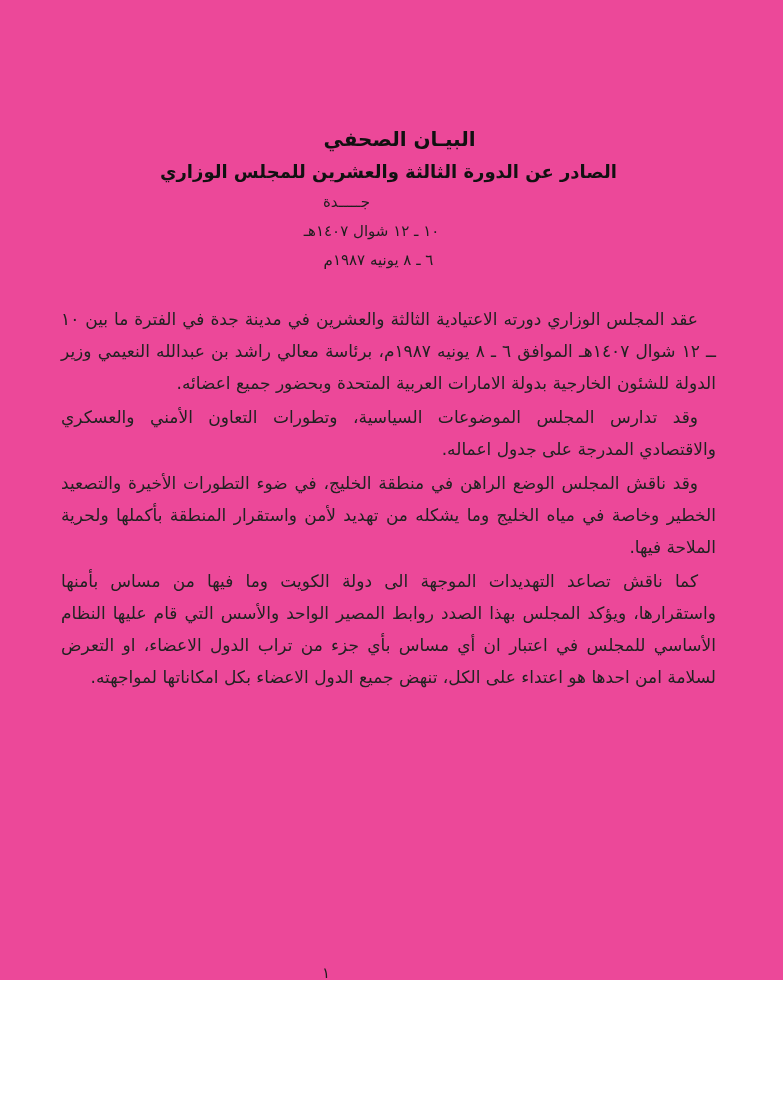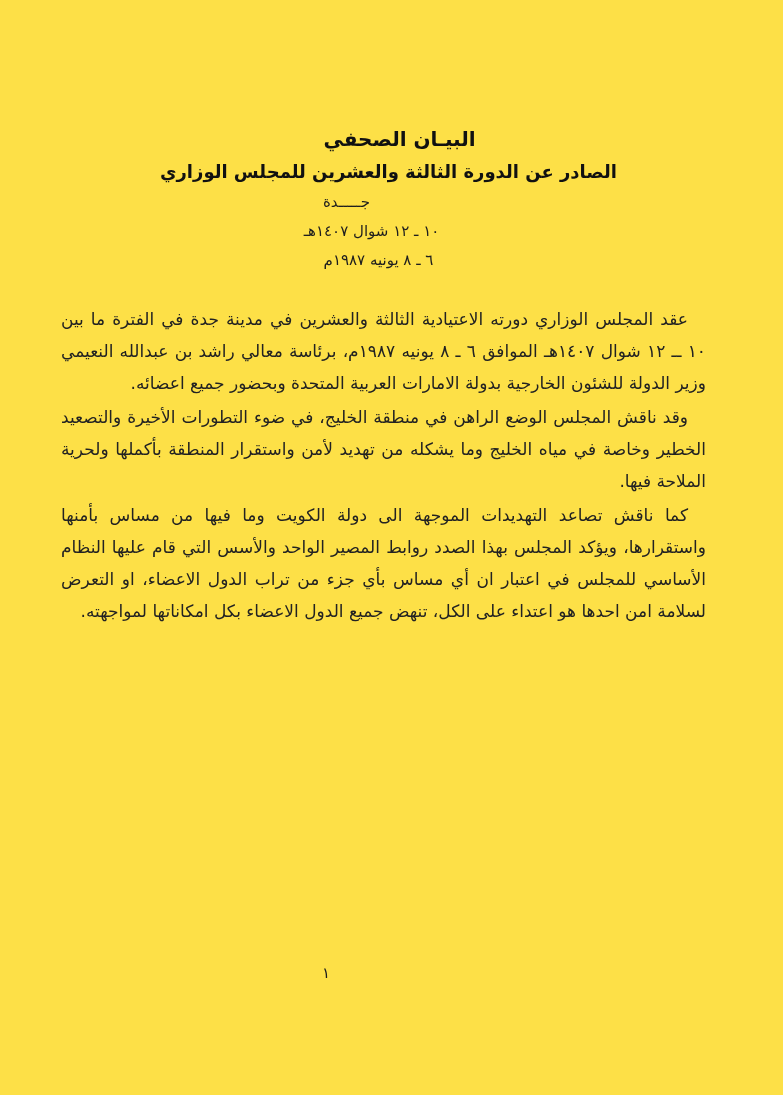--- a/index.html
+++ b/index.html
@@ -3,22 +3,22 @@
 <meta charset="utf-8">
 <style>
   html, body {
     margin: 0;
     padding: 0;
     background: #ffffff;
   }
   .page {
     position: relative;
     width: 783px;
-    height: 1095px;
-    background: #fde047;
+    height: 980px;
+    background: #ec4899;
     overflow: hidden;
     direction: rtl;
     font-family: "DejaVu Sans", sans-serif;
     color: #1e1e1e;
   }
   .hline {
     position: absolute;
     left: 0;
     width: 100%;
     text-align: center;
@@ -60,21 +60,21 @@
     position: absolute;
     top: 303px;
     right: 61px;
     left: 61px;
     font-size: 17px;
     line-height: 32px;
     text-align: justify;
     color: #222222;
   }
   .doc-body p {
-    margin: 0 16px 2px 0;
+    margin: 0 6px 2px 0;
     text-indent: 18px;
   }
   .page-num {
     position: absolute;
     top: 964px;
     left: 322px;
     font-size: 15px;
     color: #1e1e1e;
   }
 </style>
@@ -88,19 +88,20 @@
   <div class="hline doc-subtitle">الصادر عن الدورة الثالثة والعشرين للمجلس الوزاري</div>
 
   <div class="hline doc-location">جـــــدة</div>
 
   <div class="hline doc-date-hijri">١٠ ـ ١٢ شوال ١٤٠٧هـ</div>
 
   <div class="hline doc-date-greg">٦ ـ ٨ يونيه ١٩٨٧م</div>
 
   <div class="doc-body">
     <p>عقد المجلس الوزاري دورته الاعتيادية الثالثة والعشرين في مدينة جدة في الفترة ما بين ١٠ ــ ١٢ شوال ١٤٠٧هـ الموافق ٦ ـ ٨ يونيه ١٩٨٧م، برئاسة معالي راشد بن عبدالله النعيمي وزير الدولة للشئون الخارجية بدولة الامارات العربية المتحدة وبحضور جميع اعضائه.</p>
+    <p>وقد تدارس المجلس الموضوعات السياسية، وتطورات التعاون الأمني والعسكري والاقتصادي المدرجة على جدول اعماله.</p>
     <p>وقد ناقش المجلس الوضع الراهن في منطقة الخليج، في ضوء التطورات الأخيرة والتصعيد الخطير وخاصة في مياه الخليج وما يشكله من تهديد لأمن واستقرار المنطقة بأكملها ولحرية الملاحة فيها.</p>
     <p>كما ناقش تصاعد التهديدات الموجهة الى دولة الكويت وما فيها من مساس بأمنها واستقرارها، ويؤكد المجلس بهذا الصدد روابط المصير الواحد والأسس التي قام عليها النظام الأساسي للمجلس في اعتبار ان أي مساس بأي جزء من تراب الدول الاعضاء، او التعرض لسلامة امن احدها هو اعتداء على الكل، تنهض جميع الدول الاعضاء بكل امكاناتها لمواجهته.</p>
   </div>
 
   <div class="page-num">١</div>
 
 </div>
 
 </body></html>

